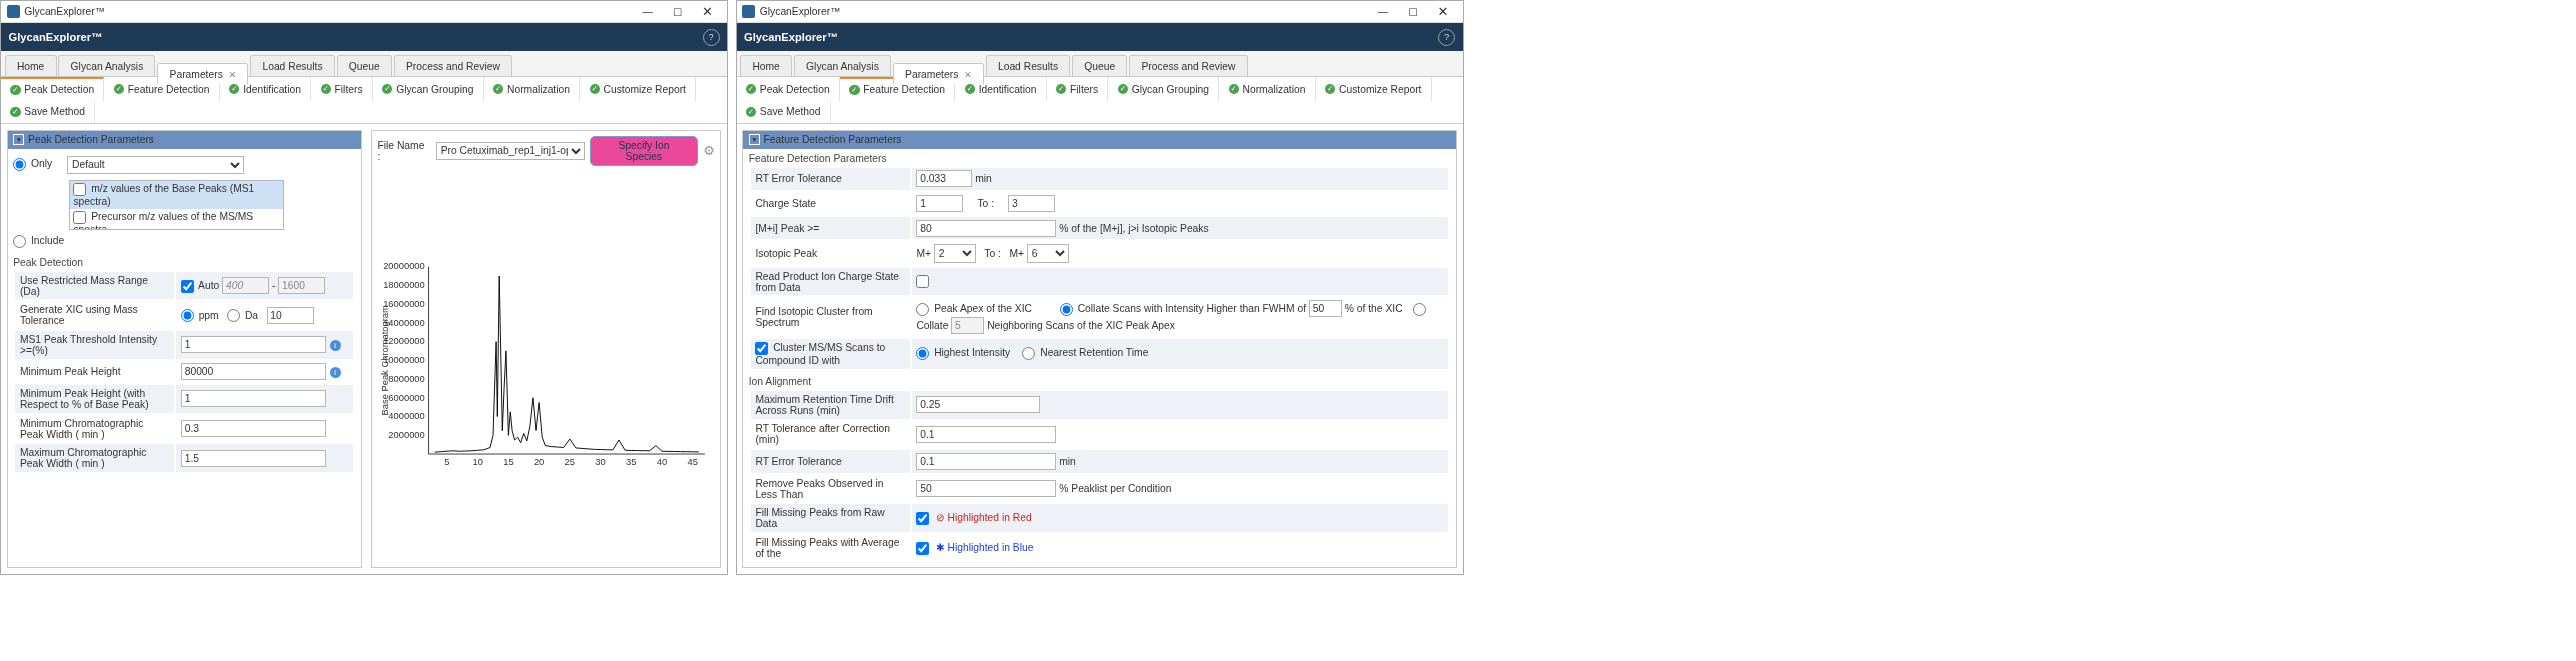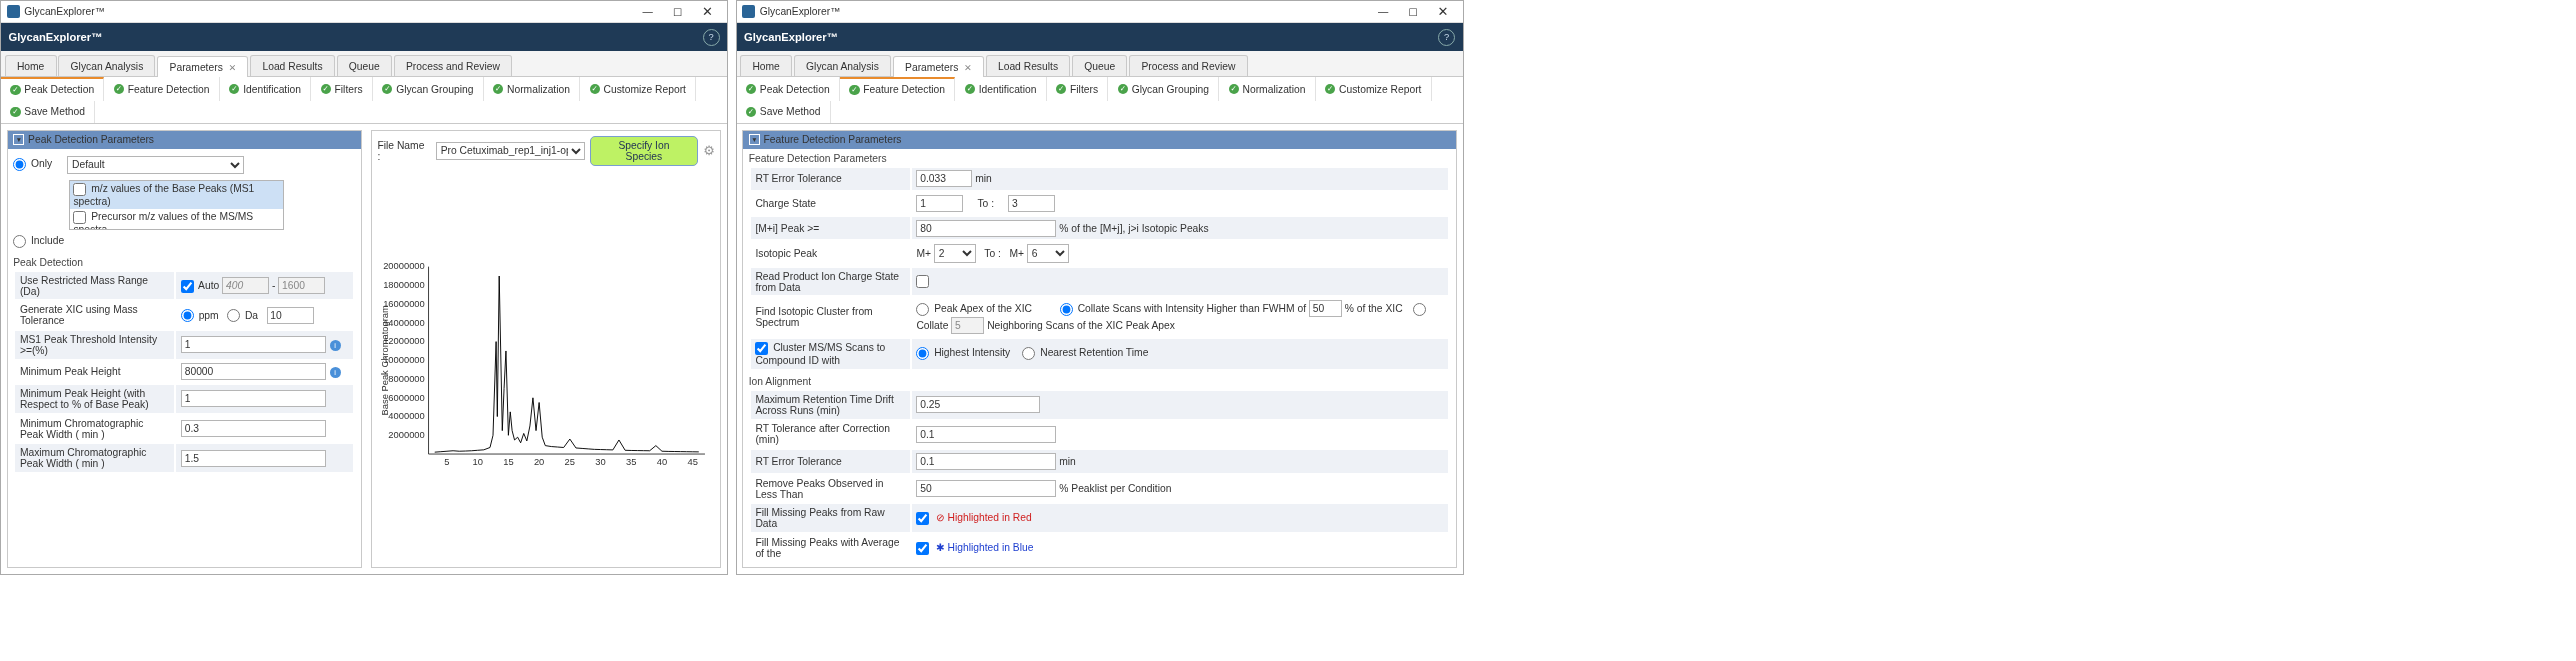--- a/index.html
+++ b/index.html
@@ -9,21 +9,21 @@
 .titlebar .app-icon{width:13px;height:13px;background:#2a6496;border-radius:1.9px;margin-right:4.7px}
 .titlebar .apptitle{flex:1;font-size:10.3px}
 .winbtns{display:flex;gap:1.9px}
 .winbtn{width:28px;height:17px;display:flex;align-items:center;justify-content:center;font-size:10.3px}
 .winbtn.close{font-size:13px}
 .ribbon{background:#1f3a56;color:#fff;height:28px;display:flex;align-items:center;padding:0 7.5px;justify-content:space-between}
 .ribbon .brand{color:#fff;font-weight:600;font-size:11.2px}
 .ribbon .help{width:17px;height:17px;border:0.9px solid #8aa;border-radius:50%;display:flex;align-items:center;justify-content:center;color:#cde;font-size:9.3px}
 .tabstrip{display:flex;background:#f4f4f4;border-bottom:0.9px solid #c9c9c9;padding:3.7px 3.7px 0 3.7px;gap:0}
 .tab{padding:4.7px 11.2px;border:0.9px solid #c9c9c9;border-bottom:none;background:#eee;color:#666;border-top-left-radius:2.8px;border-top-right-radius:2.8px;margin-right:1.9px;display:flex;align-items:center;gap:3.7px}
-.tab.active{background:#fff;color:#222;position:relative;top:1px}
+.tab.active{background:#fff;color:#222;position:relative;top:8px}
 .tab .x{color:#888;font-size:9.3px;margin-left:1.9px}
 .subtabstrip{display:flex;border-bottom:0.9px solid #c9c9c9;background:#fff;flex-wrap:wrap}
 .subtab{padding:5.6px 9.3px;border-right:0.9px solid #e2e2e2;display:flex;align-items:center;gap:3.7px;color:#287a3a;font-size:10.3px}
 .subtab .chk{width:10.3px;height:10.3px;border-radius:50%;background:#4aa34a;display:flex;align-items:center;justify-content:center;color:#fff;font-size:7.5px;line-height:1}
 .subtab.active{border-top:2.8px solid #e98b2c;margin-top:-0.9px;background:#fff}
 .content{padding:5.6px;display:flex;gap:5.6px;flex:1;overflow:hidden}
 .panel{border:0.9px solid #c9c9c9;flex:1;display:flex;flex-direction:column;min-width:0}
 .panelhdr{background:#6b8fbf;color:#fff;padding:3.7px 5.6px;display:flex;align-items:center;gap:3.7px;font-size:10.3px}
 .panelhdr .caret{width:11.2px;height:11.2px;border:0.9px solid #fff;display:flex;align-items:center;justify-content:center;font-size:7.5px}
 .panelbody{padding:3.7px 5.6px;overflow:auto;flex:1;font-size:10.3px}
@@ -32,21 +32,21 @@
 input[type=text].mini{height:17px;border:0.9px solid #b5b5b5;padding:0 2.8px;font-size:10.3px;background:#fff}
 input[type=text].mini:disabled{background:#f2f2f2;color:#888}
 select.mini{height:18.7px;border:0.9px solid #b5b5b5;font-size:10.3px;background:#fff}
 input[type=radio],input[type=checkbox]{margin:0 1.9px 0 0;vertical-align:middle}
 .listsel{border:0.9px solid #b5b5b5;height:50px;width:215px;overflow:hidden}
 .listsel .item{padding:1.9px 3.7px}
 .listsel .item.sel{background:#cde0f5}
 .sectlabel{padding:5.6px 0 1.9px 0;color:#444;font-size:10.3px}
 .chartwrap{padding:5.6px;border:0.9px solid #c9c9c9;margin-left:3.7px;flex:1;display:flex;flex-direction:column;min-width:0}
 .filerow{display:flex;align-items:center;gap:5.6px;padding-bottom:1.9px}
-.btn{border:0.9px solid #7a9ecf;background:#bef264;padding:2.8px 7.5px;border-radius:5px;color:#235;font-size:10.3px}
+.btn{border:0.9px solid #7a9ecf;background:#ec4899;padding:2.8px 7.5px;border-radius:5px;color:#235;font-size:10.3px}
 .gear{margin-left:auto;color:#999;font-size:13px}
 svg.chart{width:100%;flex:1;min-height:205px}
 .axistxt{font-size:10px;fill:#333}
 .info{width:11.2px;height:11.2px;border-radius:50%;background:#4a90d9;color:#fff;display:inline-flex;align-items:center;justify-content:center;font-size:7.5px;margin-left:3.7px}
 .hlred{color:#d02020}
 .hlblue{color:#2040d0}
 .tinytxt{font-size:10.3px;color:#333}
 .formtable{width:100%}
 .formtable td{padding:2.8px 4.7px;vertical-align:middle}
 .formtable tr.alt td{background:#eef1f6}

